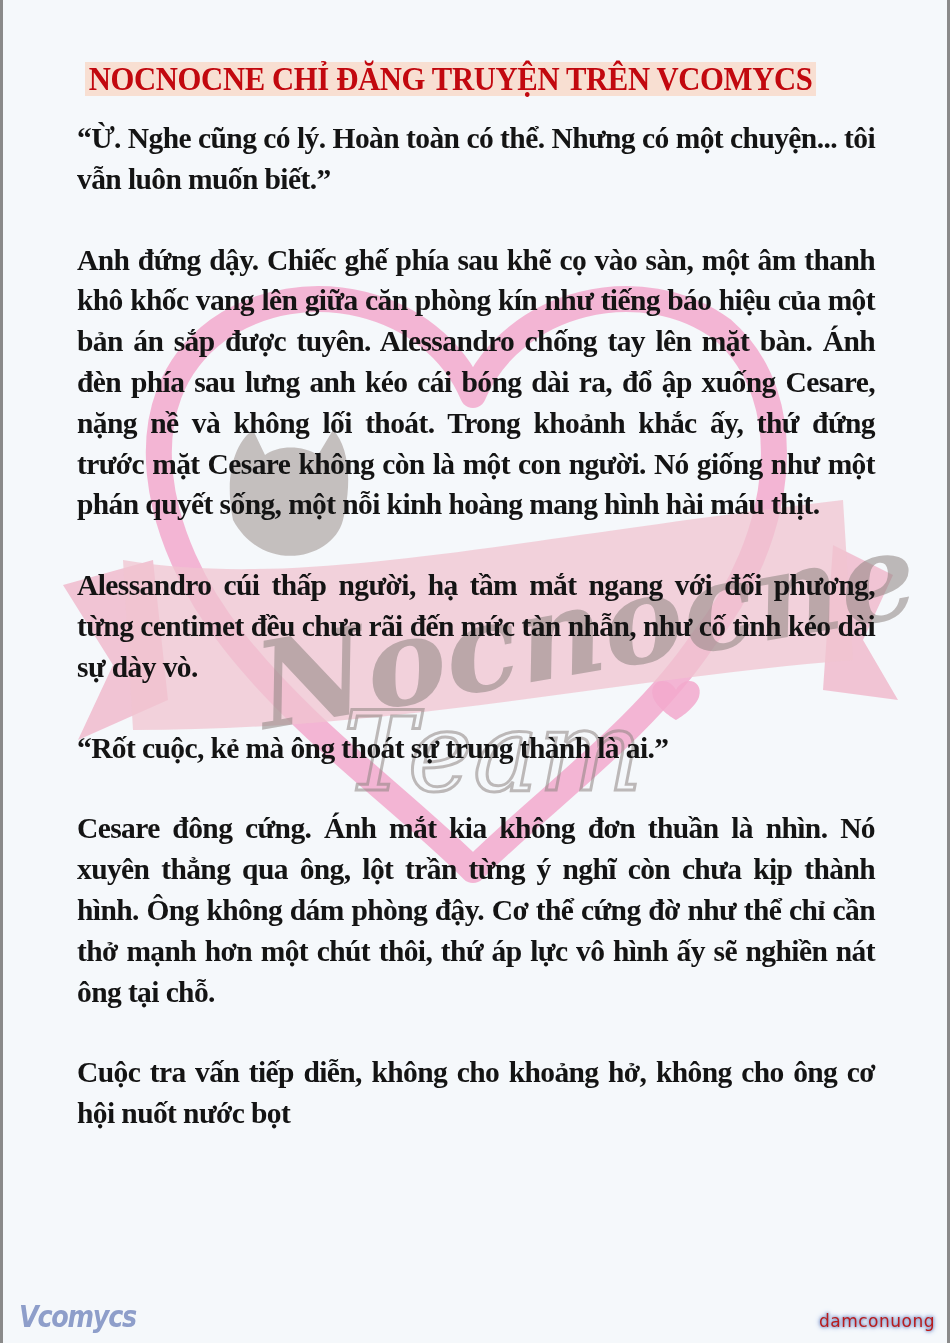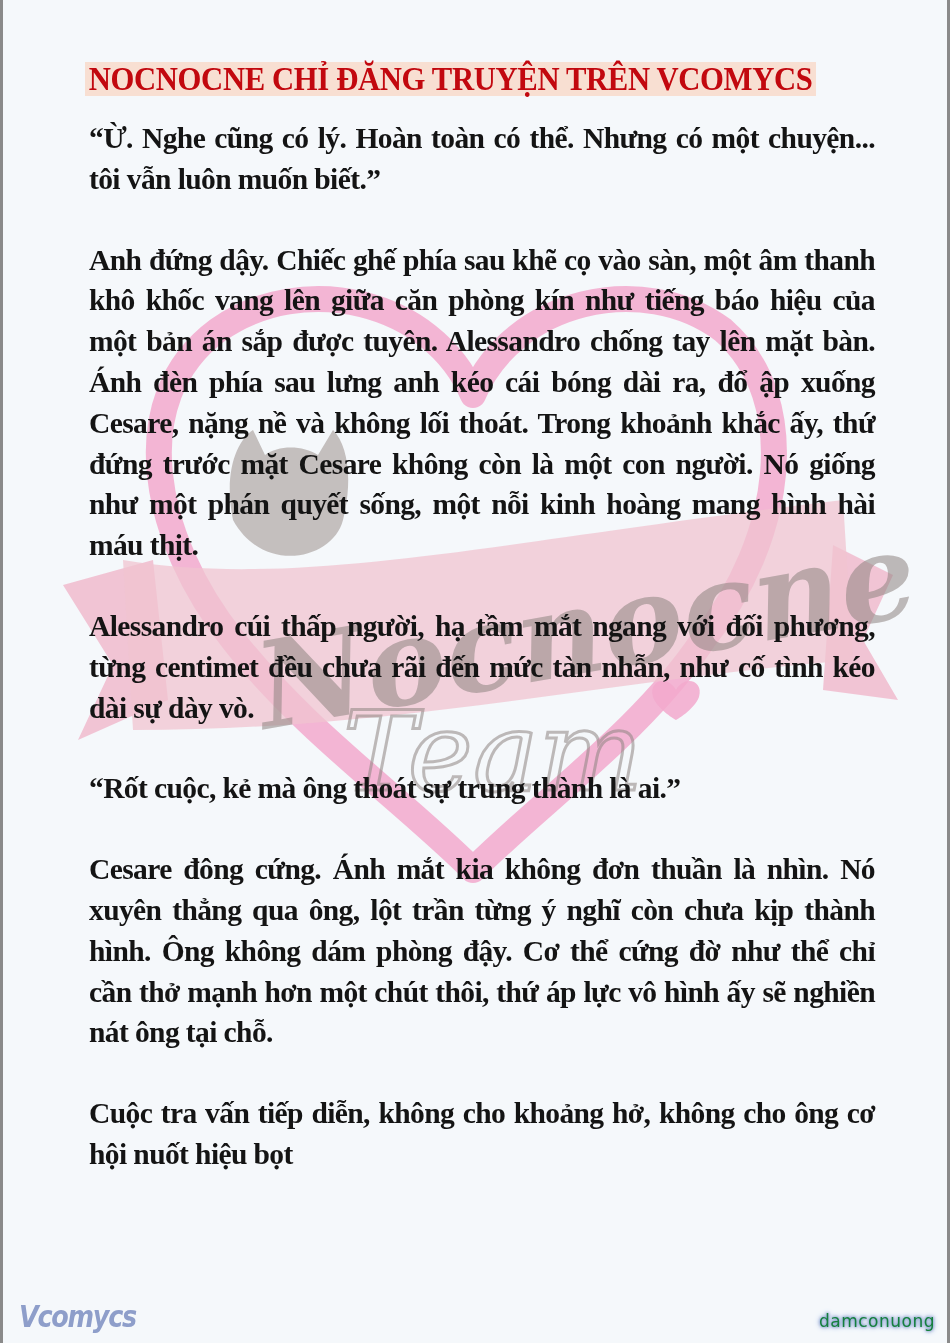--- a/index.html
+++ b/index.html
@@ -55,41 +55,41 @@
       width: 802px;
       color: #141414;
       font-family: "Liberation Serif", "DejaVu Serif", serif;
       font-weight: bold;
       font-size: 29.5px;
       line-height: 40.8px;
       letter-spacing: -0.6px;
       text-align: justify;
     }
     .content p {
-      margin: 0 0 40px 16px;
+      margin: 0 0 40px 4px;
     }
     .footer-logo {
       position: absolute;
       left: 16px;
       top: 1299px;
       color: #7d8fc2;
       font-family: "DejaVu Sans", sans-serif;
       font-weight: bold;
       font-style: italic;
       font-size: 30px;
       letter-spacing: -1.5px;
       transform: scaleX(0.85);
       transform-origin: left center;
       opacity: 0.85;
     }
     .footer-credit {
       position: absolute;
       right: 12px;
       top: 1311px;
-      color: #15803d;
+      color: #b91c1c;
       font-family: "DejaVu Sans", sans-serif;
       font-size: 17px;
       letter-spacing: 0.5px;
       text-shadow: 0 0 3px #8aa0cf, 0 0 3px #8aa0cf, 0 0 5px #9fb2da, 0 0 7px #b7c5e6;
     }
   </style>
 </head>
 <body>
 
 <div class="page">
@@ -113,18 +113,18 @@
   </svg>
 
   <div class="banner">NOCNOCNE CHỈ ĐĂNG TRUYỆN TRÊN VCOMYCS</div>
 
   <div class="content">
     <p>“Ừ. Nghe cũng có lý. Hoàn toàn có thể. Nhưng có một chuyện... tôi vẫn luôn muốn biết.”</p>
     <p>Anh đứng dậy. Chiếc ghế phía sau khẽ cọ vào sàn, một âm thanh khô khốc vang lên giữa căn phòng kín như tiếng báo hiệu của một bản án sắp được tuyên. Alessandro chống tay lên mặt bàn. Ánh đèn phía sau lưng anh kéo cái bóng dài ra, đổ ập xuống Cesare, nặng nề và không lối thoát. Trong khoảnh khắc ấy, thứ đứng trước mặt Cesare không còn là một con người. Nó giống như một phán quyết sống, một nỗi kinh hoàng mang hình hài máu thịt.</p>
     <p>Alessandro cúi thấp người, hạ tầm mắt ngang với đối phương, từng centimet đều chưa rãi đến mức tàn nhẫn, như cố tình kéo dài sự dày vò.</p>
     <p>“Rốt cuộc, kẻ mà ông thoát sự trung thành là ai.”</p>
     <p>Cesare đông cứng. Ánh mắt kia không đơn thuần là nhìn. Nó xuyên thẳng qua ông, lột trần từng ý nghĩ còn chưa kịp thành hình. Ông không dám phòng đậy. Cơ thể cứng đờ như thể chỉ cần thở mạnh hơn một chút thôi, thứ áp lực vô hình ấy sẽ nghiền nát ông tại chỗ.</p>
-    <p>Cuộc tra vấn tiếp diễn, không cho khoảng hở, không cho ông cơ hội nuốt hiệu bọt</p>
+    <p>Cuộc tra vấn tiếp diễn, không cho khoảng hở, không cho ông cơ hội nuốt nước bọt</p>
   </div>
 
   <div class="footer-logo">Vcomycs</div>
   <div class="footer-credit">damconuong</div>
 </div>
 
 </body></html>

